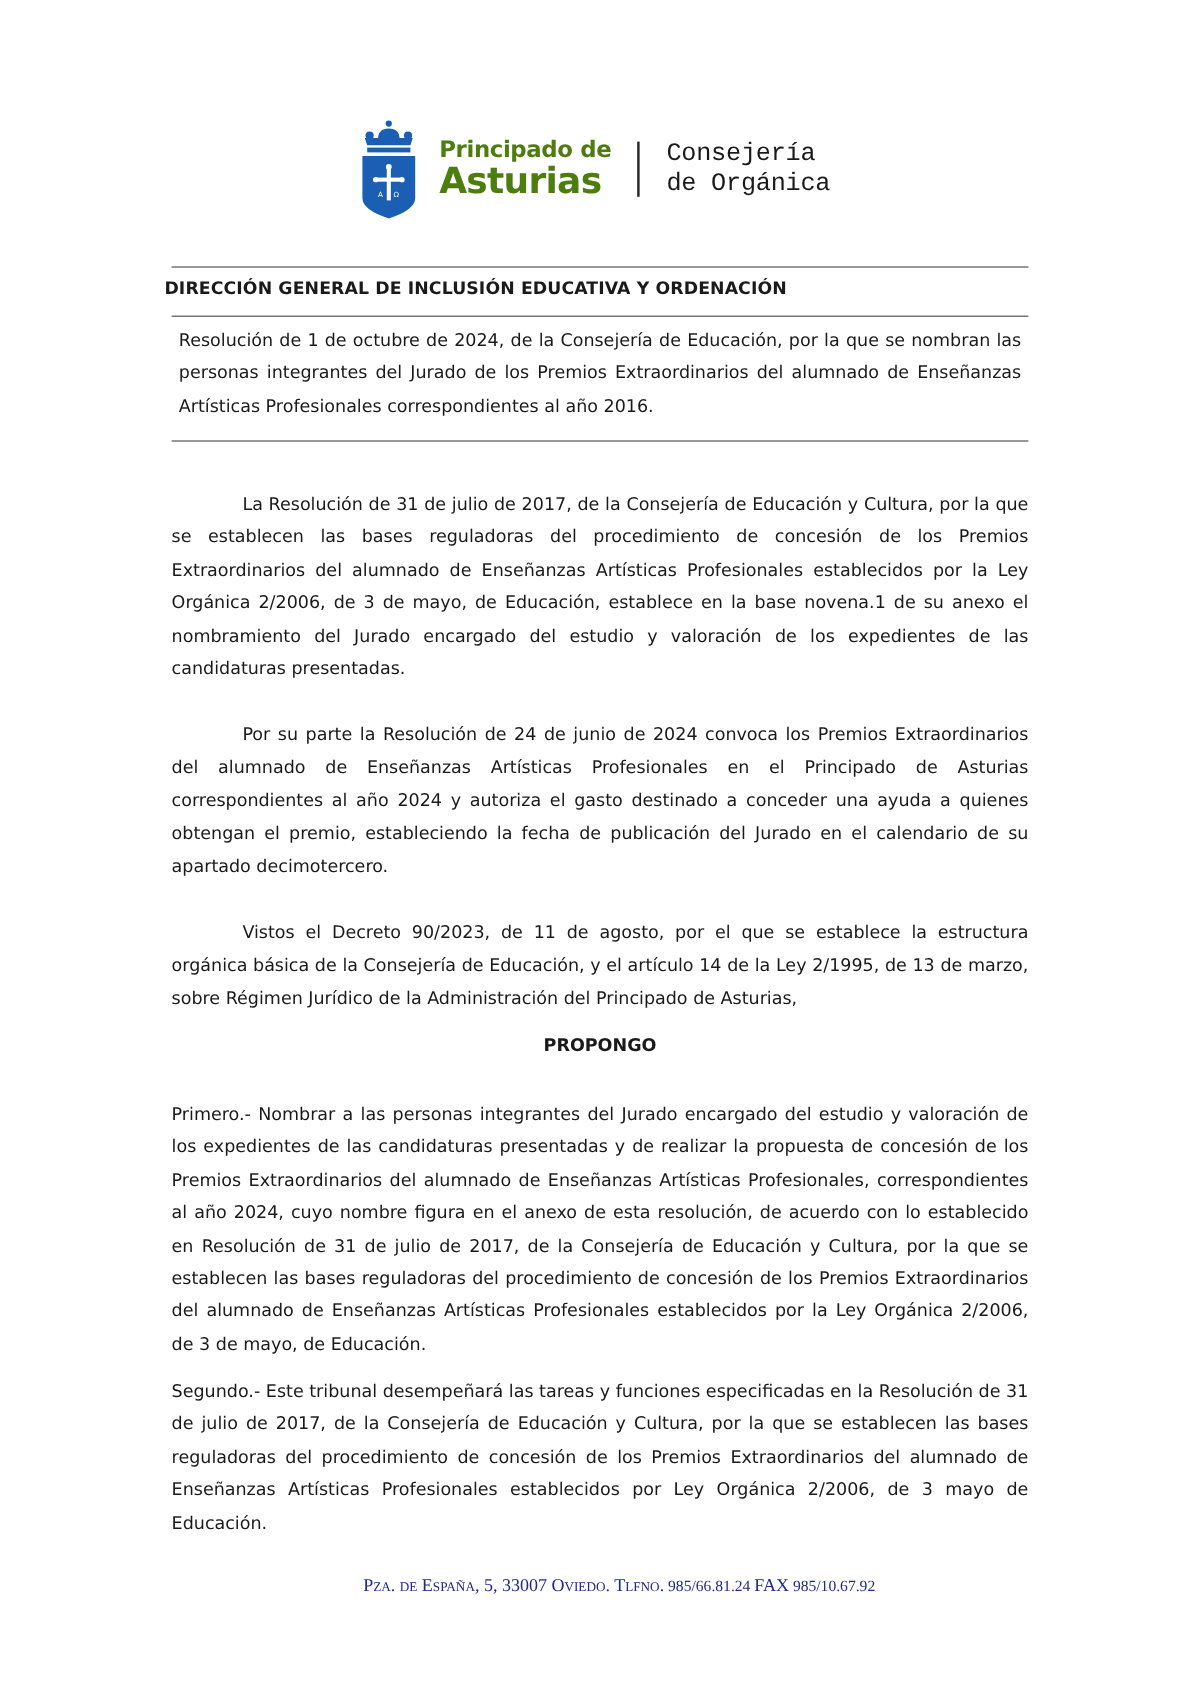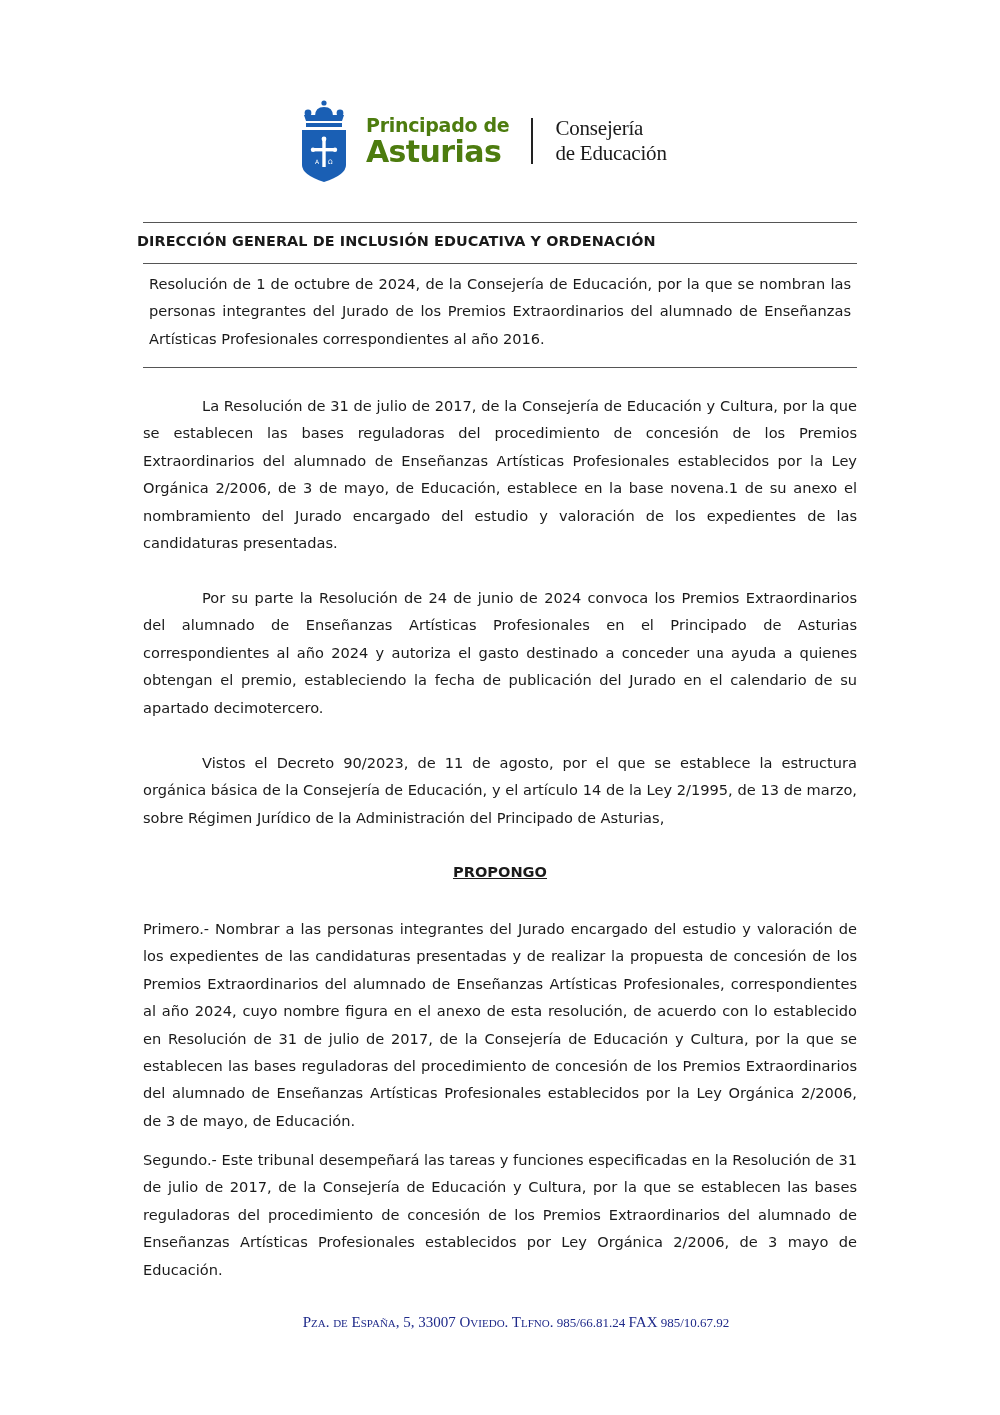--- a/index.html
+++ b/index.html
@@ -4,27 +4,27 @@
 <style>
   html, body { margin: 0; padding: 0; background: #ffffff; }
   body { width: 1000px; height: 1415px; position: relative; overflow: hidden;
          font-family: "DejaVu Sans", sans-serif; color: #1a1a1a; }
   .logo { position: absolute; left: 300px; top: 98px; height: 86px; width: 420px; display: flex; align-items: center; }
   .shield { width: 48px; height: 84px; }
   .brand { margin-left: 18px; color: #4d7c0f; line-height: 1; }
   .brand .l1 { font-family: "DejaVu Sans", sans-serif; font-weight: bold; font-size: 19px; letter-spacing: -0.3px; }
   .brand .l2 { font-family: "DejaVu Sans", sans-serif; font-weight: bold; font-size: 30px; letter-spacing: -0.6px; margin-top: 2px; }
   .vbar { width: 2px; height: 46px; background: #222; margin: 0 22px 0 22px; }
-  .dept { font-family: Liberation Serif, serif; font-size: 21px; line-height: 1.2; color: #1a1a1a; letter-spacing: -0.2px; }
+  .dept { font-family: Liberation Mono, monospace; font-size: 21px; line-height: 1.2; color: #1a1a1a; letter-spacing: -0.2px; }
   .hr { position: absolute; left: 143px; width: 714px; height: 1px; background: #555; }
   .text { position: absolute; left: 143px; width: 714px; font-size: 14.6px; line-height: 27.4px; text-align: justify; }
   .heading { position: absolute; left: 137px; top: 233px; font-weight: bold; font-size: 14.4px; letter-spacing: 0.1px; }
   .summary { left: 149px; width: 702px; top: 270px; }
-  .indent { text-indent: 59px; }
-  .center-title { position: absolute; left: 0; width: 1000px; text-align: center; font-weight: bold; font-size: 14.6px; top: 863px; text-decoration: underline; }
+  .indent { text-indent: 59px; margin-top: 15px; }
+  .center-title { position: absolute; left: 0; width: 1000px; text-align: center; font-weight: bold; font-size: 14.6px; top: 863px; }
   .footer { position: absolute; left: 16px; width: 1000px; top: 1314px; text-align: center; color: #1f2a8a;
             font-family: "Liberation Serif", serif; font-size: 13px; }
   .footer .sc { font-variant: small-caps; font-size: 15px; }
   b { font-weight: normal; }
 </style>
 </head>
 <body>
 
 <div class="logo">
   <svg class="shield" viewBox="0 0 48 84">
@@ -43,21 +43,21 @@
     <text x="15" y="65" font-size="6" fill="#fff" font-family="DejaVu Sans, sans-serif">A</text>
     <text x="28" y="65" font-size="6" fill="#fff" font-family="DejaVu Sans, sans-serif">Ω</text>
   </svg>
   <div class="brand">
     <div class="l1">Principado de</div>
     <div class="l2">Asturias</div>
   </div>
   <div class="vbar"></div>
   <div class="dept">
     <div>Consejería</div>
-    <div>de Educación</div>
+    <div>de Orgánica</div>
   </div>
 </div>
 
 <div class="hr" style="top:222px"></div>
 <div class="heading">DIRECCIÓN GENERAL DE INCLUSIÓN EDUCATIVA Y ORDENACIÓN</div>
 <div class="hr" style="top:263px"></div>
 <div class="text summary">Resolución de 1 de octubre de 2024, de la Consejería de Educación, por la que se nombran las personas integrantes del Jurado de los Premios Extraordinarios del alumnado de Enseñanzas Artísticas Profesionales correspondientes al año 2016.</div>
 <div class="hr" style="top:367px"></div>
 
 <div class="text indent" style="top:392px">La Resolución de 31 de julio de 2017, de la Consejería de Educación y Cultura, por la que se establecen las bases reguladoras del procedimiento de concesión de los Premios Extraordinarios del alumnado de Enseñanzas Artísticas Profesionales establecidos por la Ley Orgánica 2/2006, de 3 de mayo, de Educación, establece en la base novena.1 de su anexo el nombramiento del Jurado encargado del estudio y valoración de los expedientes de las candidaturas presentadas.</div>

